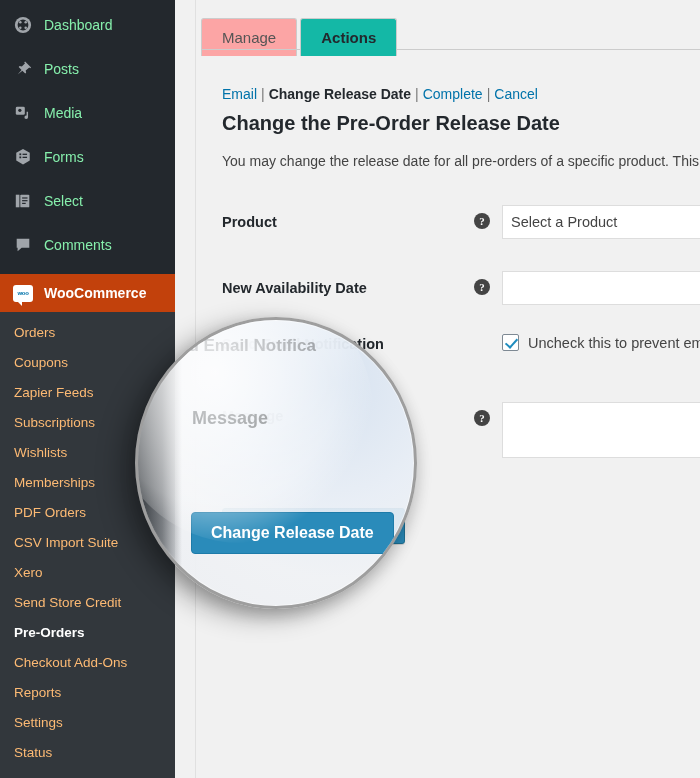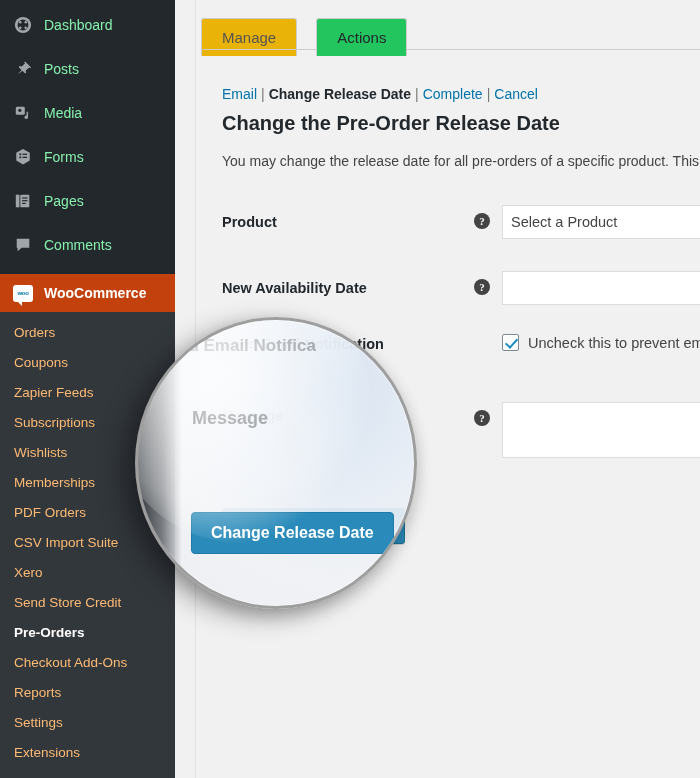--- a/index.html
+++ b/index.html
@@ -83,22 +83,22 @@
 
   
   .tabs { position:absolute; left:5px; top:12px; height:44px; display:flex; align-items:flex-end; }
   .tab {
     height:38px; padding:0 20px;
     display:flex; align-items:center; justify-content:center;
     font-size:15px; border:1px solid #ccc; border-bottom:none;
     border-radius:3px 3px 0 0; cursor:pointer;
     position:relative;
   }
-  .tab.inactive { background:#eab308; color:#555; margin-right:19px; }
-  .tab.active { background:#22c55e; color:#23282d; font-weight:400; z-index:2; }
+  .tab.inactive { background:#fca5a5; color:#555; margin-right:3px; }
+  .tab.active { background:#14b8a6; color:#23282d; font-weight:700; z-index:2; }
   .tab-underline {
     position:absolute; left:5px; top:49px; right:0; height:1px; background:#ccc;
   }
 
   
   .subnav {
     position:absolute; left:26px; top:86px;
     font-size:14px; color:#23282d; white-space:nowrap;
   }
   .subnav a { color:#0073aa; text-decoration:none; cursor:pointer; }
@@ -263,21 +263,21 @@
     <div class="menu-item big sep">
       <span class="mi-icon">
         <svg viewBox="0 0 20 20">
             <rect x="2" y="3" width="4" height="14"></rect>
             <rect x="7" y="3" width="10" height="14" rx="1"></rect>
             <rect x="9" y="6" width="6" height="1.3" fill="#23282d"></rect>
             <rect x="9" y="9" width="6" height="1.3" fill="#23282d"></rect>
             <rect x="9" y="12" width="4" height="1.3" fill="#23282d"></rect>
           </svg>
       </span>
-      <span>Pages</span>
+      <span>Select</span>
     </div>
 
     <div class="menu-item big sep">
       <span class="mi-icon">
         <svg viewBox="0 0 20 20">
             <path d="M3 3h14v10H8.5L4 17v-4H3z"></path>
           </svg>
       </span>
       <span>Comments</span>
     </div>
@@ -301,20 +301,21 @@
     <div class="sub-item">Wishlists</div>
     <div class="sub-item">Memberships</div>
     <div class="sub-item">PDF Orders</div>
     <div class="sub-item">CSV Import Suite</div>
     <div class="sub-item">Xero</div>
     <div class="sub-item">Send Store Credit</div>
     <div class="sub-item current">Pre-Orders</div>
     <div class="sub-item">Checkout Add-Ons</div>
     <div class="sub-item">Reports</div>
     <div class="sub-item">Settings</div>
+    <div class="sub-item">Status</div>
     <div class="sub-item">Extensions</div>
   </div>
 </div>
 
 <div id="content">
   <div id="panel">
 
     <div class="tabs">
       <div class="tab inactive">Manage</div>
       <div class="tab active">Actions</div>

